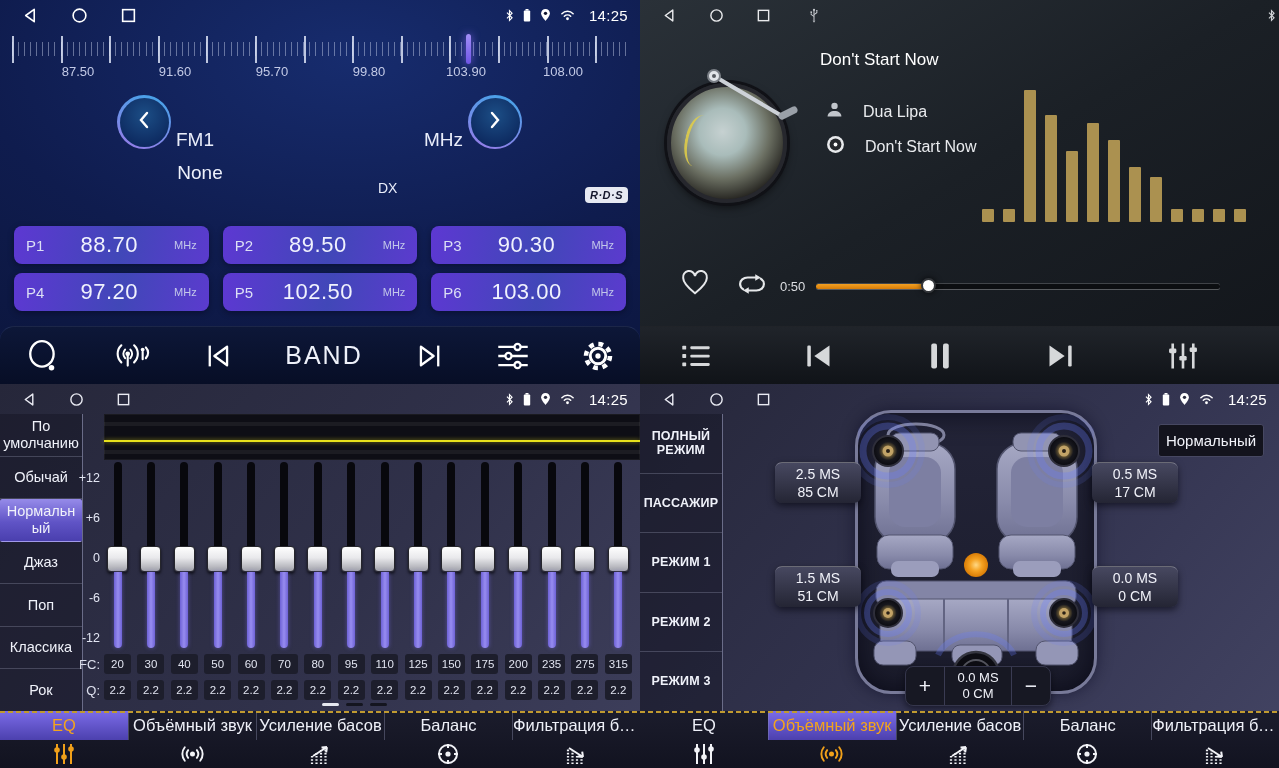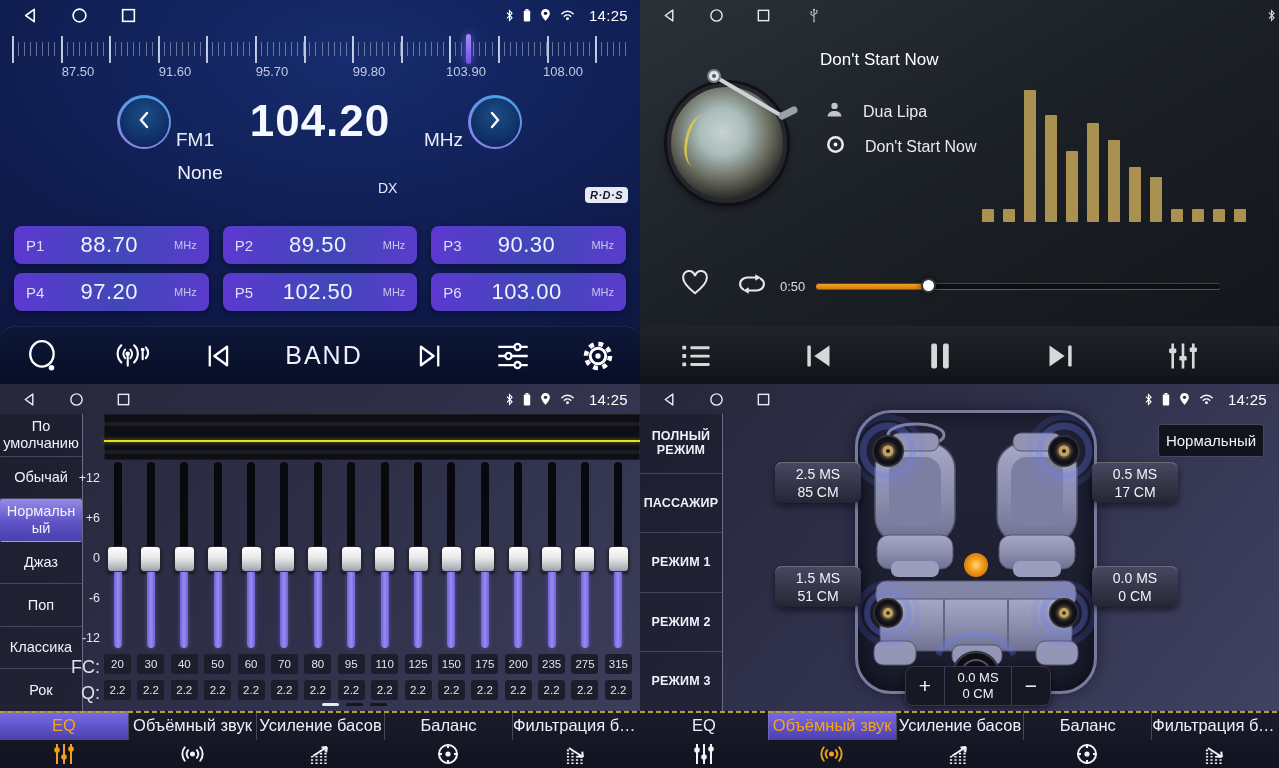--- a/index.html
+++ b/index.html
@@ -106,21 +106,21 @@
   .eq-col{width:27px;display:flex;flex-direction:column;align-items:center;}
   .sl{position:relative;width:27px;height:186px;}
   .sl-top{position:absolute;left:9.5px;top:0;width:8px;height:86px;background:#08080d;border-radius:4px 4px 0 0;}
   .sl-bot{position:absolute;left:9.5px;top:110px;width:8px;height:76px;border-radius:0 0 4px 4px;
     background:linear-gradient(90deg,#6e62d6,#978cf0 50%,#6e62d6);box-shadow:0 0 4px rgba(120,105,230,.5);}
   .sl-handle{position:absolute;left:3px;top:84px;width:21px;height:26px;border-radius:4px;cursor:pointer;
     background:linear-gradient(180deg,#fefefe 0%,#e9e9ec 45%,#a2a3ab 100%);border:1px solid #26262c;box-sizing:border-box;
     box-shadow:0 2px 3px rgba(0,0,0,.65);}
   .fc-box,.q-box{margin-top:6px;width:27px;height:20px;background:#1d1e2c;border-radius:3px;color:#e0e3ef;
     font-size:11.5px;display:flex;align-items:center;justify-content:center;}
-  .eq-rowlabel{position:absolute;left:70px;width:30px;text-align:right;font-size:18px;color:#dde0ee;}
+  .eq-rowlabel{position:absolute;left:70px;width:30px;text-align:right;font-size:13px;color:#dde0ee;}
   .eq-dashes{position:absolute;left:322px;top:319px;display:flex;gap:7px;}
   .eq-dashes i{width:17px;height:3px;border-radius:2px;background:#14151f;}
   .eq-dashes i:first-child{background:#e6e8f0;}
 
   
   .profile-btn{position:absolute;left:518px;top:40px;width:104px;height:31px;background:#13131d;border:1px solid #474862;
     border-radius:3px;color:#f2f3fa;font-size:15px;display:flex;align-items:center;justify-content:center;cursor:pointer;}
   .cabin{position:absolute;left:215px;top:26px;width:242px;height:284px;border-radius:36px;
     background:linear-gradient(180deg,#232438,#1b1c2c);border:3px solid #787a99;box-sizing:border-box;
     box-shadow:inset 0 0 28px rgba(0,0,12,.65),0 0 16px rgba(0,0,25,.45);}
@@ -201,21 +201,20 @@
     <span class="fr-label fr-5">108.00</span>
 
     <div id="chev-left" class="chev-btn">
       <div class="inner">
           <span><svg width="14" height="20" viewBox="0 0 14 20">
               <path d="M10 3 4 10l6 7" fill="none" stroke="#fff" stroke-width="2.4" stroke-linecap="round"></path>
             </svg></span>
         </div>
     </div>
     <span class="band-label">FM1</span>
-    <div class="freq-big">104.20</div>
     <span class="mhz-label">MHz</span>
     <div id="chev-right" class="chev-btn">
       <div class="inner">
           <span><svg width="14" height="20" viewBox="0 0 14 20">
               <path d="M4 3l6 7-6 7" fill="none" stroke="#fff" stroke-width="2.4" stroke-linecap="round"></path>
             </svg></span>
         </div>
     </div>
     <span class="station-none">None</span>
     <span class="dx-label">DX</span>

